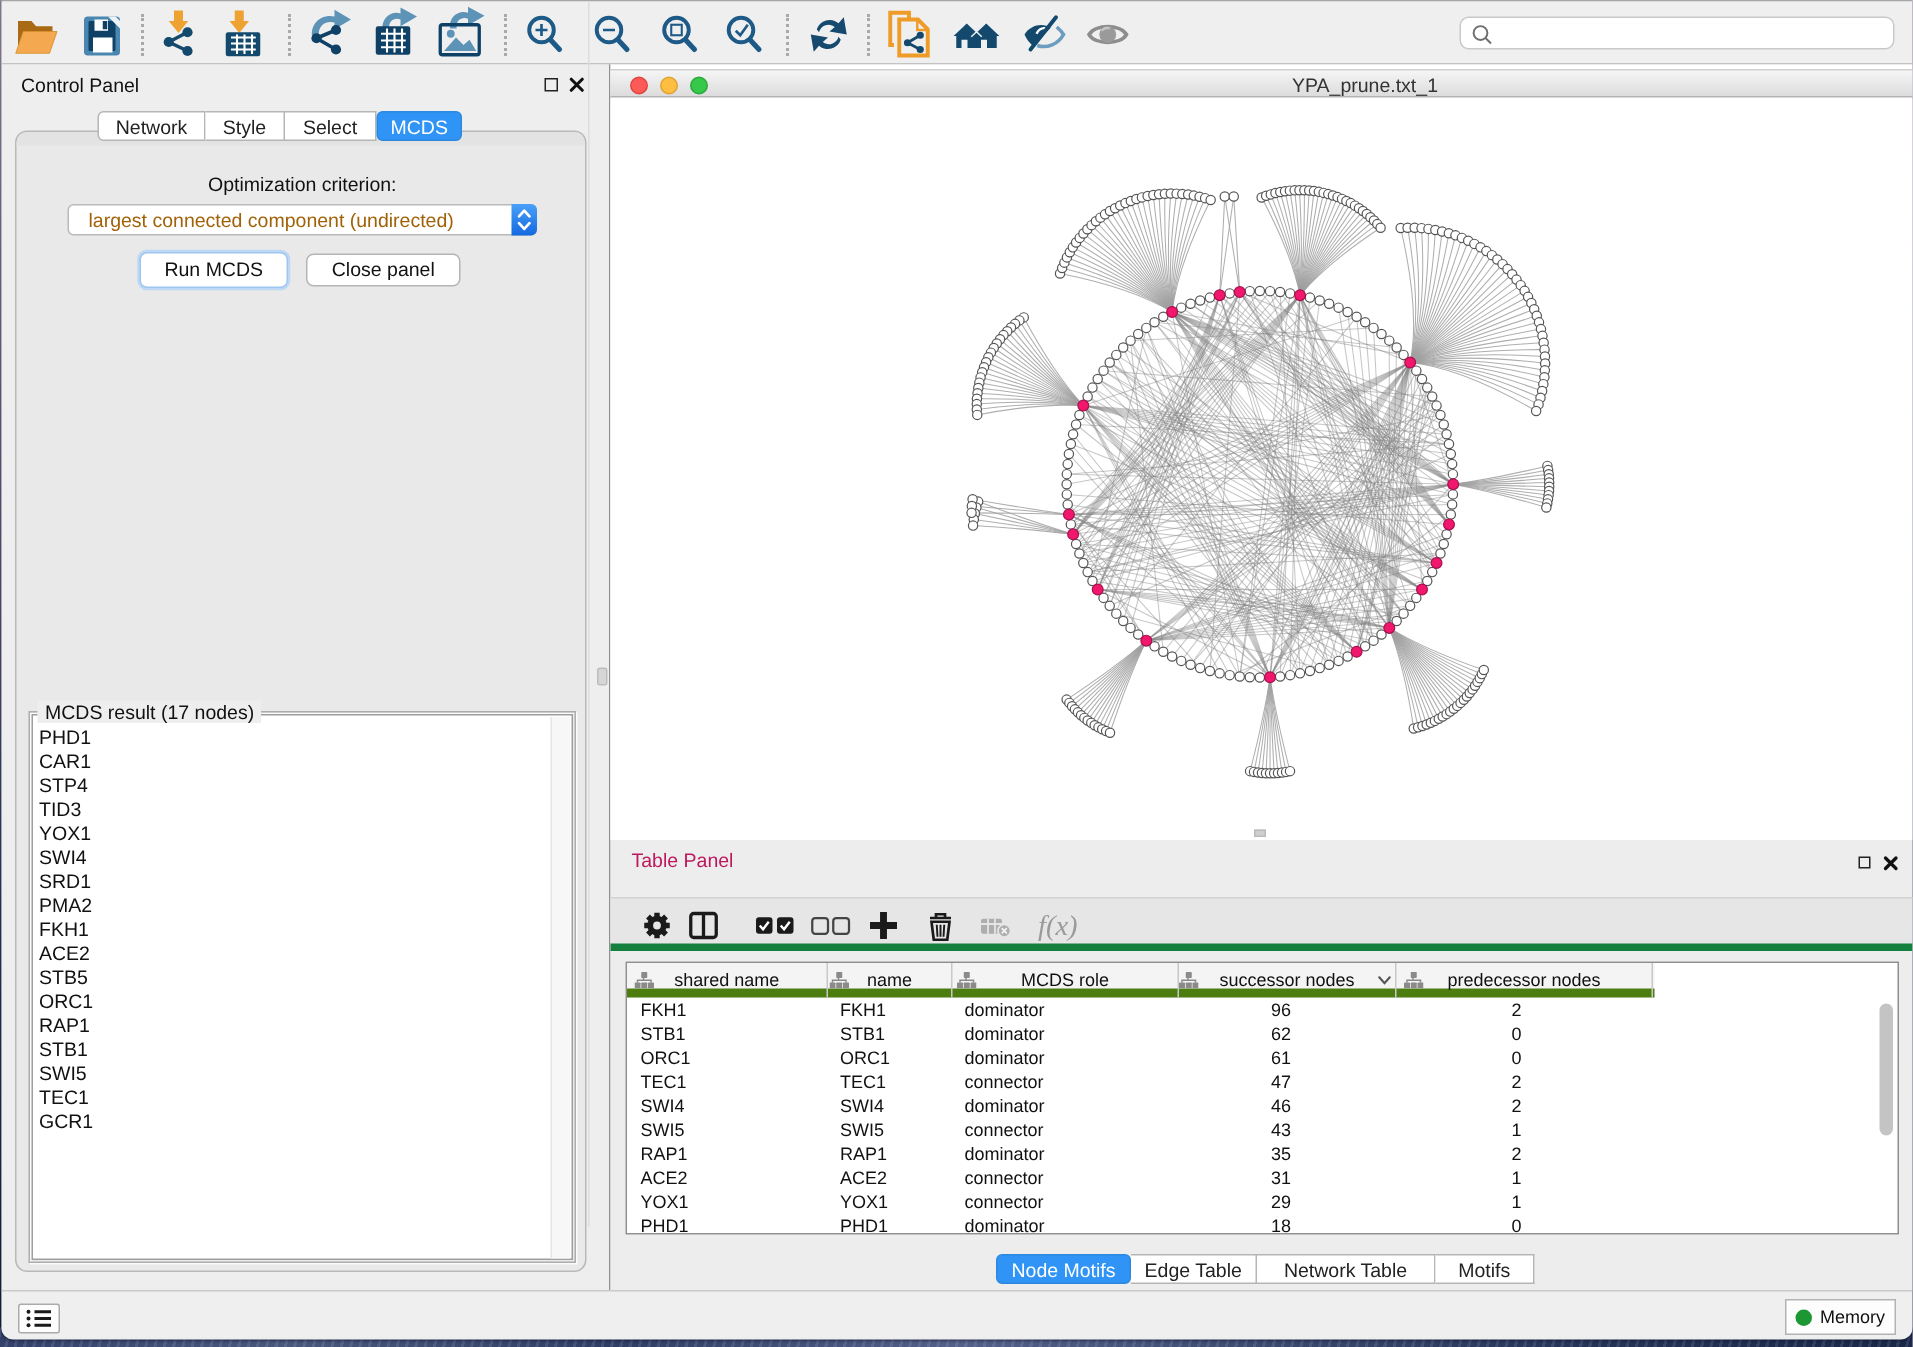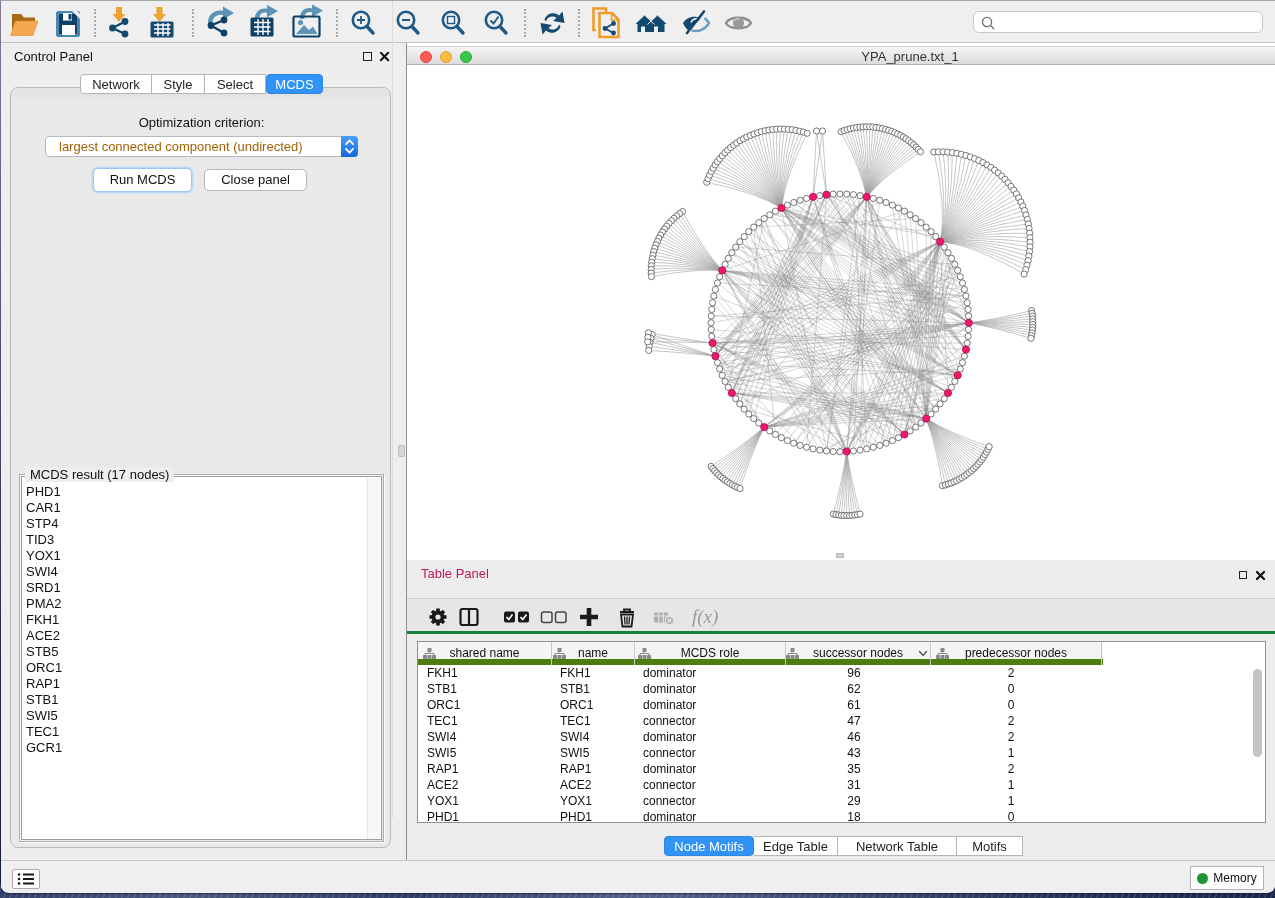--- a/index.html
+++ b/index.html
@@ -23,41 +23,41 @@
 #searchbox { position:absolute; right:12px; top:9px; width:290px; height:22px;
   background:#fff; border:1px solid #c9c9c9; border-radius:6px; }
 
 #cpanel { position:absolute; left:0; top:42px; width:404px; height:817px; background:#eeeeee; }
 #cpanel .title { position:absolute; left:13px; top:6px; font-size:13px; color:#111; }
 #cp-right-line { position:absolute; left:391px; top:0; width:1px; height:817px; background:#dddddd; }
 #canvas-border { position:absolute; left:405px; top:42px; width:1px; height:817px; background:#8f8f8f; }
 
 #tabpane { position:absolute; left:9px; top:44px; width:381px; height:761px;
   background:#e9e9e9; border:1px solid #b9b9b9; border-radius:8px; }
-#tabs { position:absolute; left:79px; top:31px; height:20px; display:flex; font-size:13px; }
+#tabs { position:absolute; left:64px; top:31px; height:20px; display:flex; font-size:13px; }
 .tab { background:#fff; border:1px solid #b5b5b5; border-left:none;
   display:flex; align-items:center; justify-content:center; color:#222; height:20px; }
 .tab.first { border-left:1px solid #b5b5b5; border-radius:4px 0 0 4px; }
 .tab.sel { background:#2f94f5; color:#fff; border:1px solid #2c88e0; border-radius:4px; }
 
 #netwin { position:absolute; left:406px; top:42px; width:869px; height:517px; background:#fff; }
 #nettitle { position:absolute; left:0; top:3px; width:869px; height:19px;
   background:linear-gradient(#f5f5f5,#dcdcdc); border-bottom:1px solid #b3b3b3;
   border-top:1px solid #cfcfcf; }
 #nettitle .t { position:absolute; left:0; width:1006px; text-align:center; top:2px;
   font-size:13px; color:#333; }
 .tl { position:absolute; top:4px; width:12px; height:12px; border-radius:50%; }
 #netcanvas { position:absolute; left:0; top:23px; width:869px; height:494px; background:#fff; }
 #grabber { position:absolute; left:429px; top:510px; width:8px; height:5px;
   background:#cfcfcf; border:1px solid #bbb; }
 
 #tpanel { position:absolute; left:406px; top:559px; width:869px; height:300px; background:#ededed; }
 #tpanel .title { position:absolute; left:14px; top:6px; font-size:13px; color:#be185d; }
 #tribbon { position:absolute; left:0; top:38px; width:869px; height:36px;
-  background:#e6e6e6; border-top:1px solid #d2d2d2; border-bottom:3px solid #15803d; }
+  background:#e6e6e6; border-top:1px solid #d2d2d2; border-bottom:5px solid #15803d; }
 #ttable { position:absolute; left:10px; top:81px; width:849px; height:182px;
   background:#fff; border:1px solid #8f8f8f; font-size:12px; }
 #thead { position:absolute; left:0; top:0; width:685px; height:23px; background:#f4f4f4;
   border-bottom:6px solid #4d7c0f; }
 .hcell { position:absolute; top:0; height:23px; border-right:1px solid #c8c8c8;
   text-align:center; font-size:12px; color:#111; line-height:23px; }
 .hico { position:absolute; top:6px; width:13px; height:11px; }
 .trow { position:absolute; left:0; width:847px; height:16px; line-height:16px; font-size:12px; color:#111; }
 .tc { position:absolute; top:0; height:16px; }
 .num { text-align:center; }

